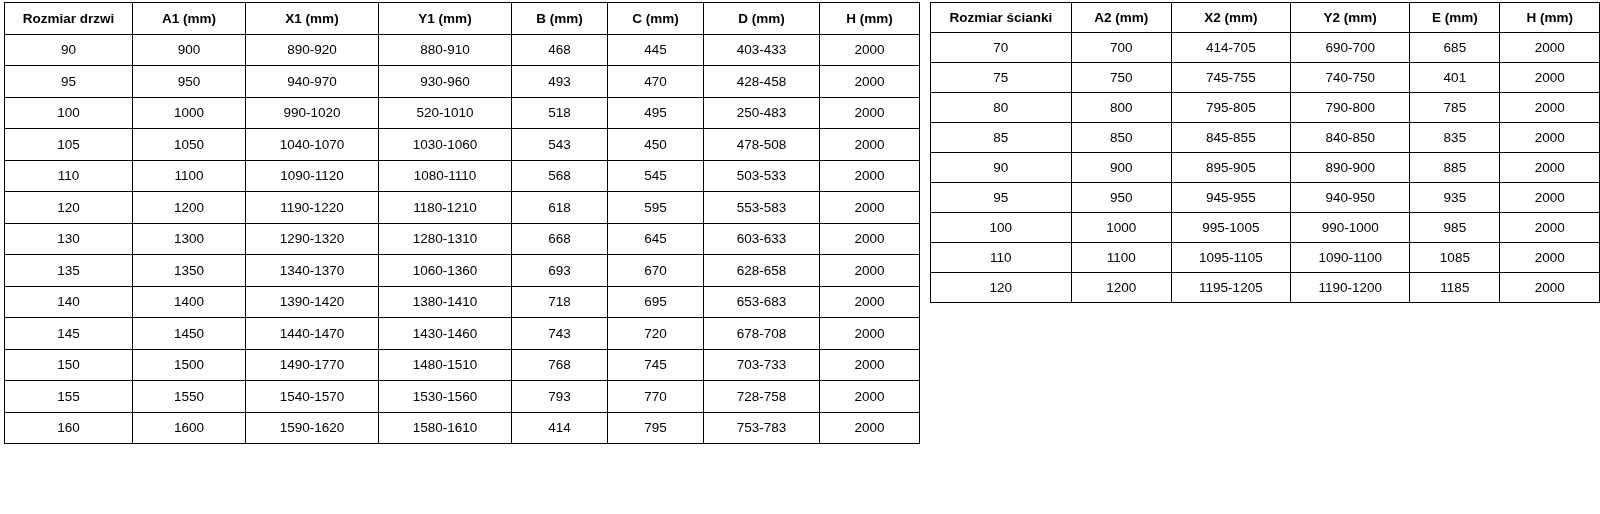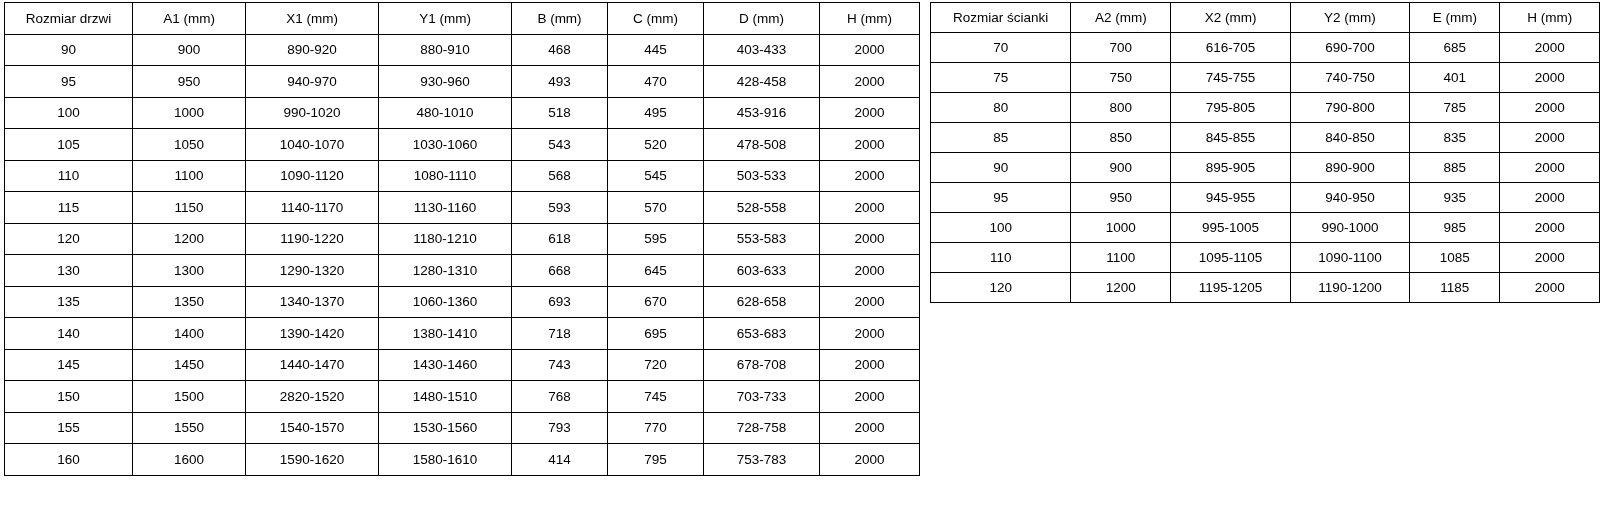--- a/index.html
+++ b/index.html
@@ -38,21 +38,21 @@
   table.spec td {
     border: 1px solid #000000;
     text-align: center;
     vertical-align: middle;
     font-size: 13.5px;
     height: 30.5px;
     padding: 0 4px;
     white-space: nowrap;
   }
   table.spec th {
-    font-weight: normal;
+    font-weight: bold;
   }
   table.spec td {
     font-weight: normal;
   }
   
   #doors-table col.c0 { width: 128px; }
   #doors-table col.c1 { width: 113px; }
   #doors-table col.c2 { width: 133px; }
   #doors-table col.c3 { width: 133px; }
   #doors-table col.c4 { width: 96px; }
@@ -116,57 +116,47 @@
             <td>930-960</td>
             <td>493</td>
             <td>470</td>
             <td>428-458</td>
             <td>2000</td>
           </tr>
           <tr>
             <td>100</td>
             <td>1000</td>
             <td>990-1020</td>
-            <td>480-1010</td>
+            <td>520-1010</td>
             <td>518</td>
             <td>495</td>
-            <td>453-916</td>
+            <td>250-483</td>
             <td>2000</td>
           </tr>
           <tr>
             <td>105</td>
             <td>1050</td>
             <td>1040-1070</td>
             <td>1030-1060</td>
             <td>543</td>
-            <td>520</td>
+            <td>450</td>
             <td>478-508</td>
             <td>2000</td>
           </tr>
           <tr>
             <td>110</td>
             <td>1100</td>
             <td>1090-1120</td>
             <td>1080-1110</td>
             <td>568</td>
             <td>545</td>
             <td>503-533</td>
             <td>2000</td>
           </tr>
           <tr>
-            <td>115</td>
-            <td>1150</td>
-            <td>1140-1170</td>
-            <td>1130-1160</td>
-            <td>593</td>
-            <td>570</td>
-            <td>528-558</td>
-            <td>2000</td>
-          </tr>
-          <tr>
             <td>120</td>
             <td>1200</td>
             <td>1190-1220</td>
             <td>1180-1210</td>
             <td>618</td>
             <td>595</td>
             <td>553-583</td>
             <td>2000</td>
           </tr>
           <tr>
@@ -205,21 +195,21 @@
             <td>1440-1470</td>
             <td>1430-1460</td>
             <td>743</td>
             <td>720</td>
             <td>678-708</td>
             <td>2000</td>
           </tr>
           <tr>
             <td>150</td>
             <td>1500</td>
-            <td>2820-1520</td>
+            <td>1490-1770</td>
             <td>1480-1510</td>
             <td>768</td>
             <td>745</td>
             <td>703-733</td>
             <td>2000</td>
           </tr>
           <tr>
             <td>155</td>
             <td>1550</td>
             <td>1540-1570</td>
@@ -260,21 +250,21 @@
             <th>X2 (mm)</th>
             <th>Y2 (mm)</th>
             <th>E (mm)</th>
             <th>H (mm)</th>
           </tr>
       </thead>
       <tbody>
           <tr>
             <td>70</td>
             <td>700</td>
-            <td>616-705</td>
+            <td>414-705</td>
             <td>690-700</td>
             <td>685</td>
             <td>2000</td>
           </tr>
           <tr>
             <td>75</td>
             <td>750</td>
             <td>745-755</td>
             <td>740-750</td>
             <td>401</td>

